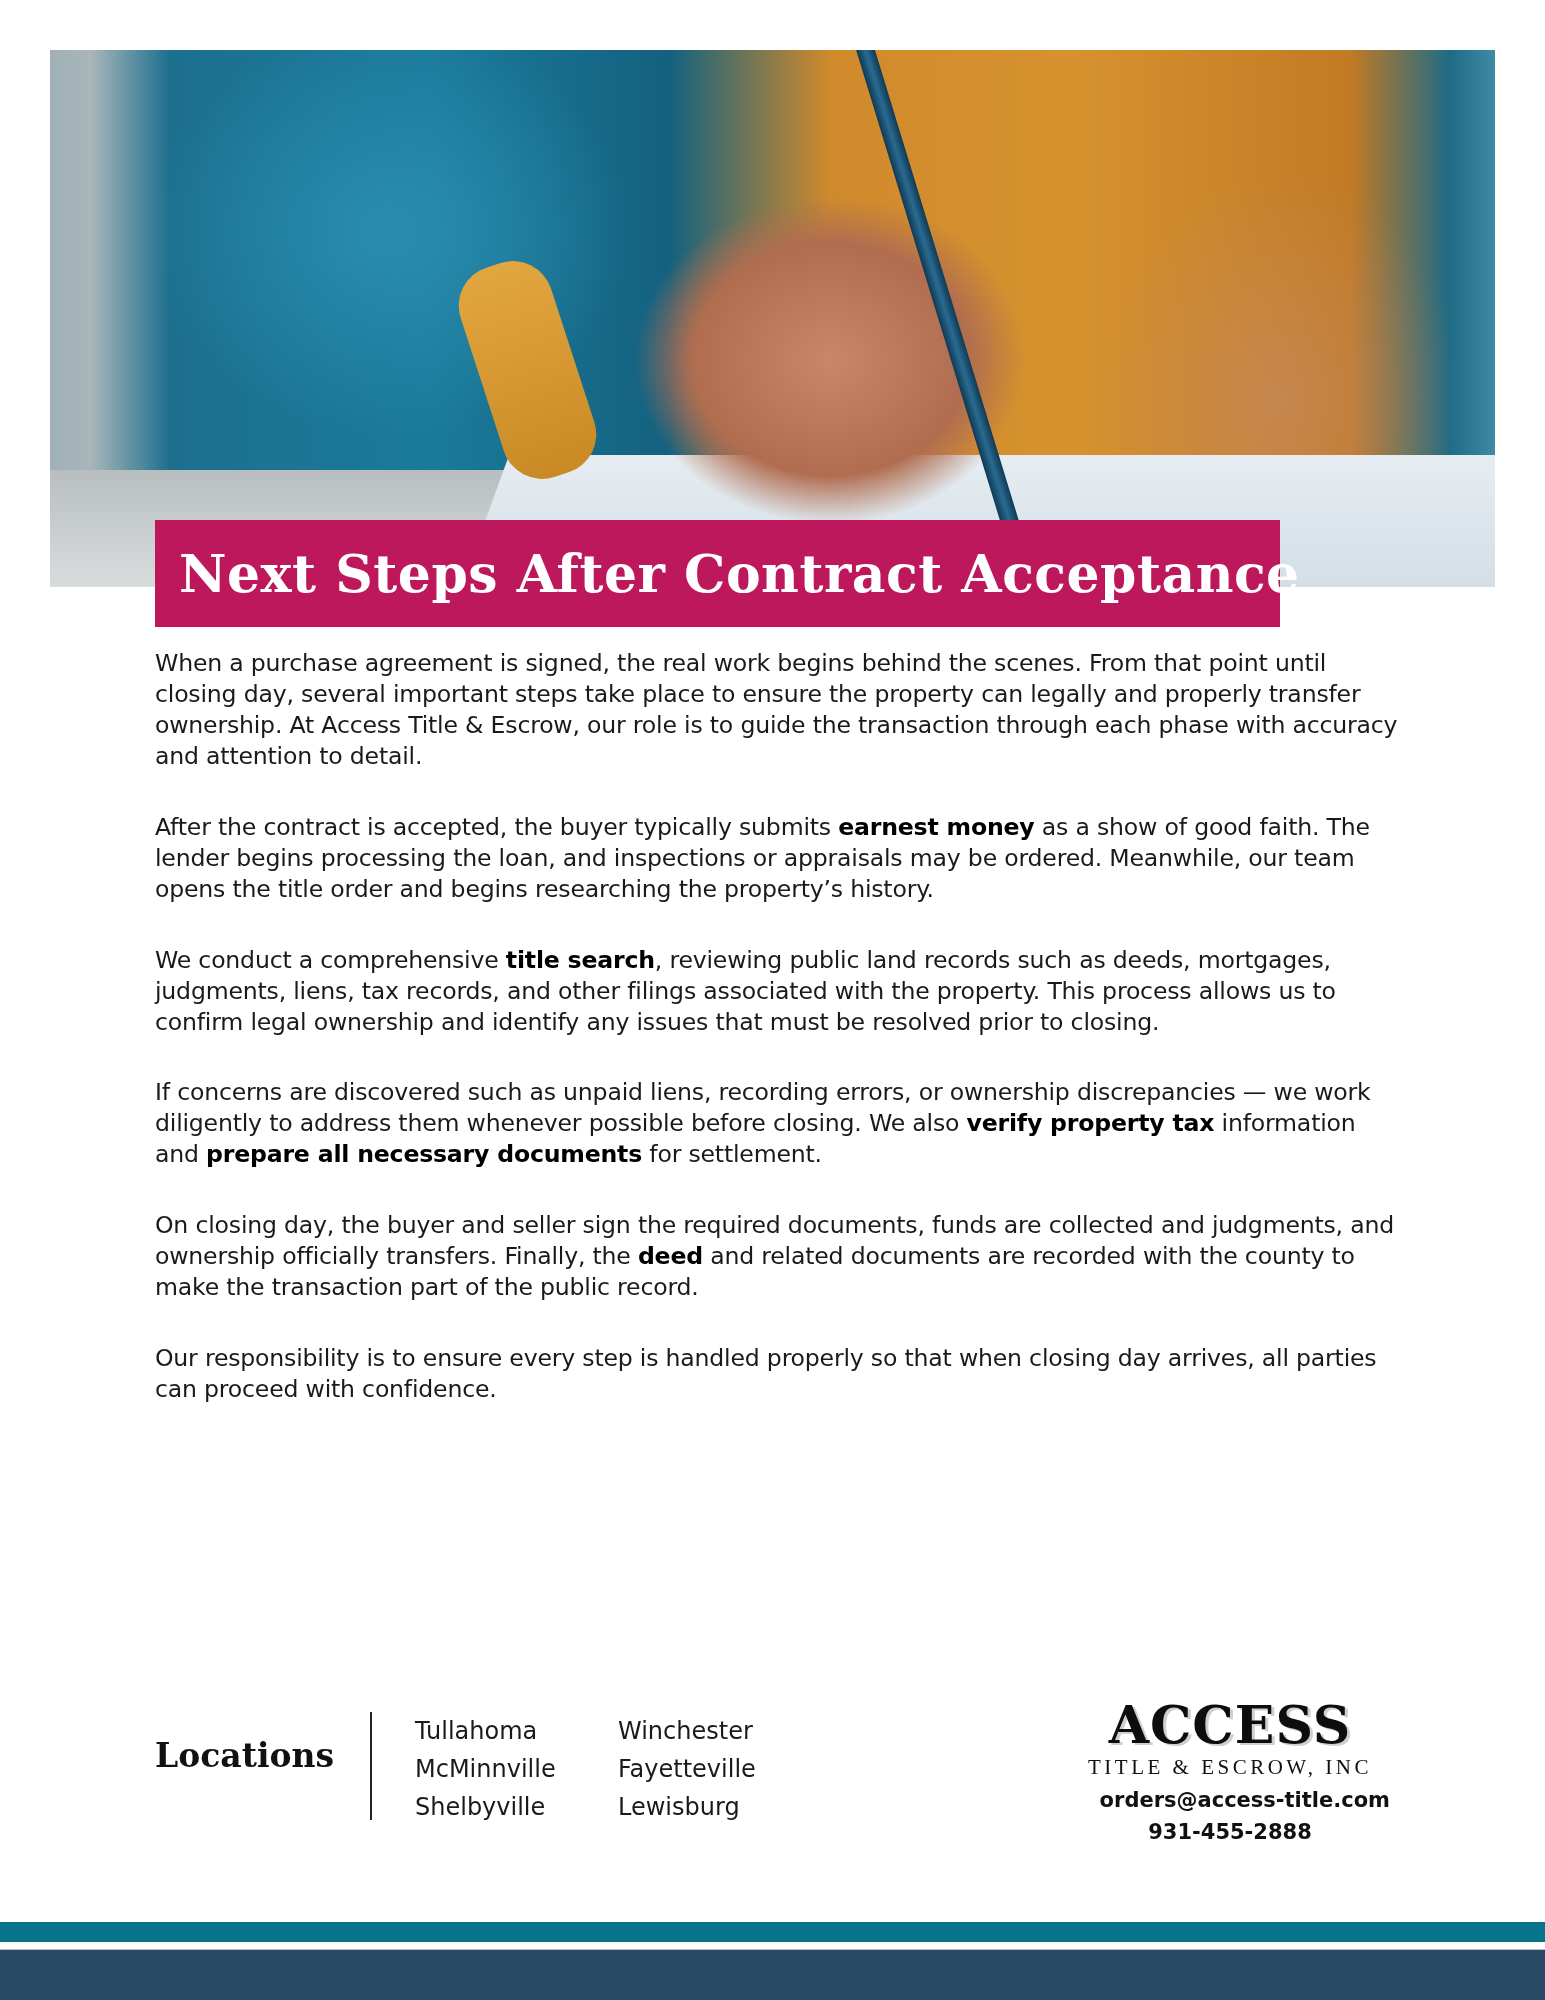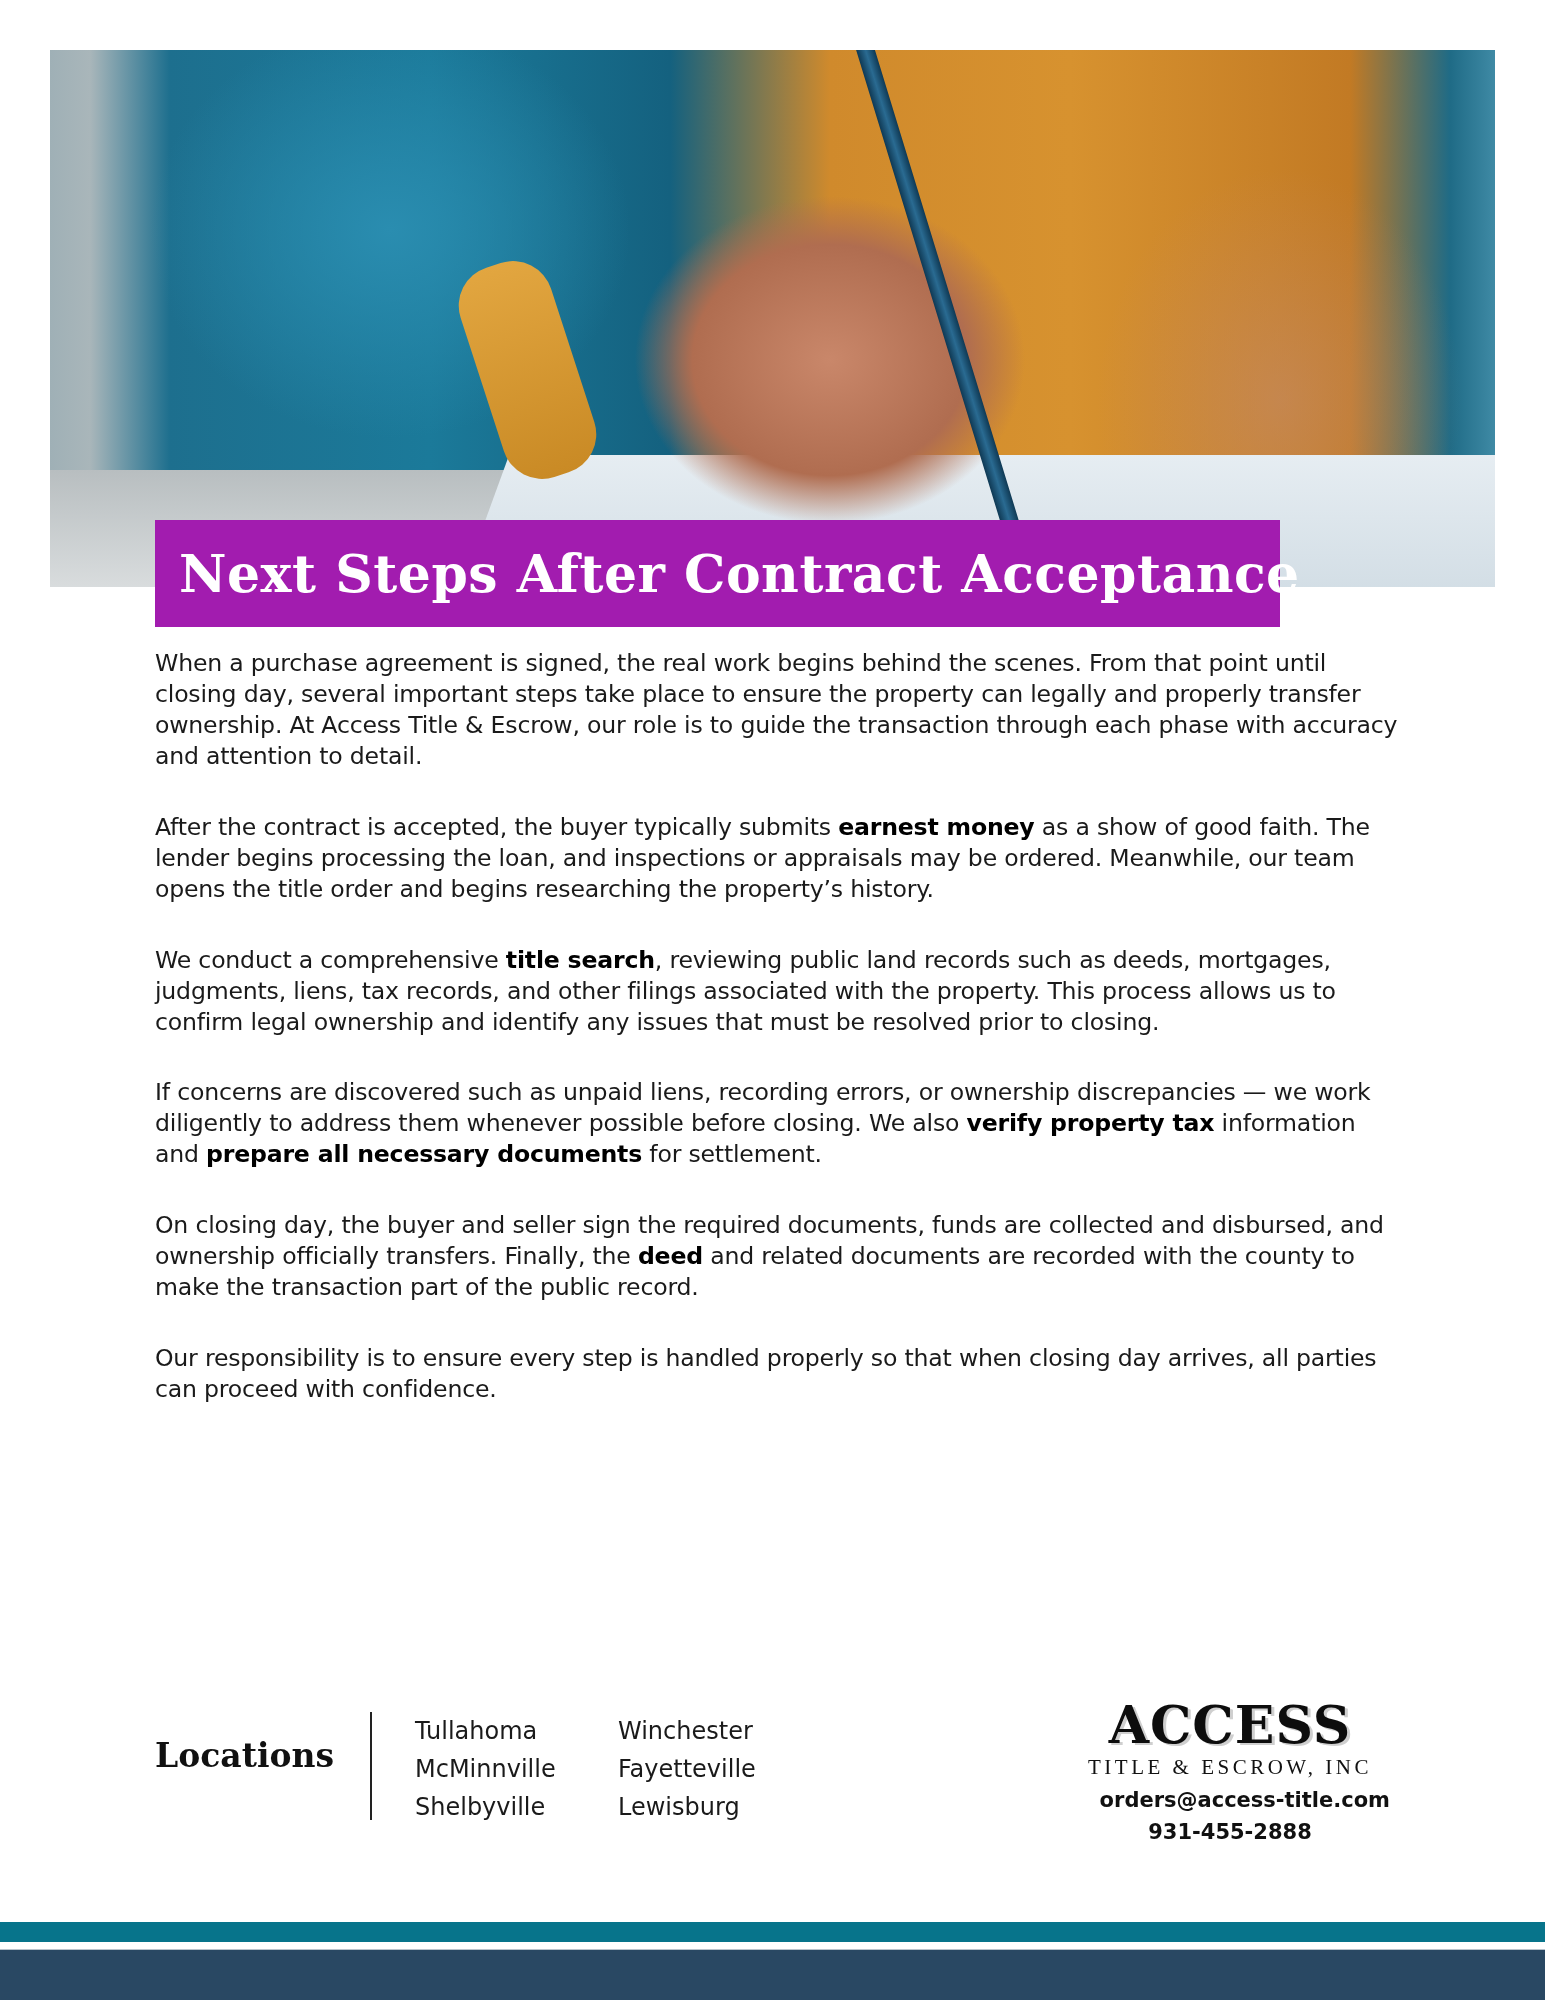--- a/index.html
+++ b/index.html
@@ -36,21 +36,21 @@
     position:absolute; left:430px; top:405px; width:1100px; height:160px;
     background:linear-gradient(180deg,#e6edf2,#cfdbe3);
     transform:skewX(-20deg);
   }
   .hero .desk {
     position:absolute; left:0; top:420px; width:520px; height:140px;
     background:linear-gradient(180deg,#b8bec0,#dfe2e3);
   }
   .title-box {
     position:absolute; left:155px; top:520px; width:1125px; height:107px;
-    background:#a21caf; box-sizing:border-box; padding-left:24px;
+    background:#be185d; box-sizing:border-box; padding-left:24px;
     display:flex; align-items:center;
   }
   .title-box h1 {
     margin:0; color:#ffffff; font-family:"DejaVu Serif", "Liberation Serif", serif;
     font-weight:bold; font-size:52px; letter-spacing:0.5px; white-space:nowrap;
   }
   .body-text {
     position:absolute; left:155px; top:648px; width:1250px;
     font-family:"DejaVu Sans", "Liberation Sans", sans-serif;
     font-size:23.6px; line-height:31px; color:#1a1a1a; letter-spacing:-0.2px;
@@ -103,21 +103,21 @@
 
 <div class="title-box">
   <h1>Next Steps After Contract Acceptance</h1>
 </div>
 
 <div class="body-text">
   <p><span>When a purchase agreement is signed, the real work begins behind the scenes. From that point until closing day, several important steps take place to ensure the property can legally and properly transfer ownership. At Access Title &amp; Escrow, our role is to guide the transaction through each phase with accuracy and attention to detail.</span></p>
   <p><span>After the contract is accepted, the buyer typically submits </span><b>earnest money</b><span> as a show of good faith. The lender begins processing the loan, and inspections or appraisals may be ordered. Meanwhile, our team opens the title order and begins researching the property’s history.</span></p>
   <p><span>We conduct a comprehensive </span><b>title search</b><span>, reviewing public land records such as deeds, mortgages, judgments, liens, tax records, and other filings associated with the property. This process allows us to confirm legal ownership and identify any issues that must be resolved prior to closing.</span></p>
   <p><span>If concerns are discovered such as unpaid liens, recording errors, or ownership discrepancies — we work diligently to address them whenever possible before closing. We also </span><b>verify property tax</b><span> information and </span><b>prepare all necessary documents</b><span> for settlement.</span></p>
-  <p><span>On closing day, the buyer and seller sign the required documents, funds are collected and disbursed, and ownership officially transfers. Finally, the </span><b>deed</b><span> and related documents are recorded with the county to make the transaction part of the public record.</span></p>
+  <p><span>On closing day, the buyer and seller sign the required documents, funds are collected and judgments, and ownership officially transfers. Finally, the </span><b>deed</b><span> and related documents are recorded with the county to make the transaction part of the public record.</span></p>
   <p><span>Our responsibility is to ensure every step is handled properly so that when closing day arrives, all parties can proceed with confidence.</span></p>
 </div>
 
 <div class="locations">
   <div class="loc-label">Locations</div>
   <div class="loc-divider"></div>
   <div class="loc-col c1">
     <div>Tullahoma</div>
     <div>McMinnville</div>
     <div>Shelbyville</div>

